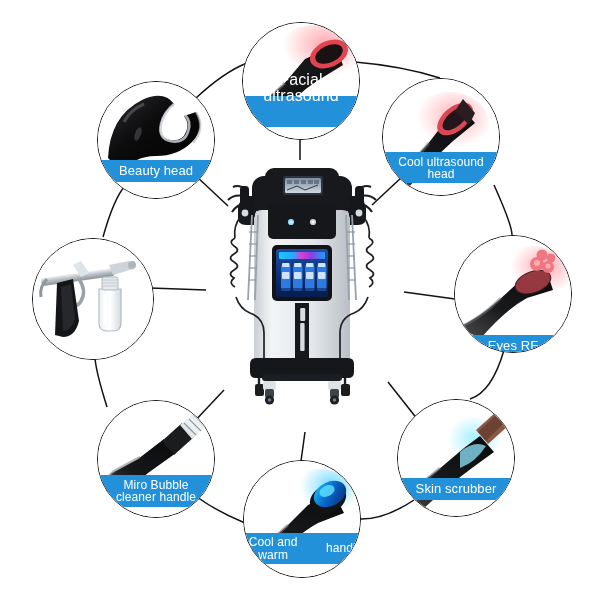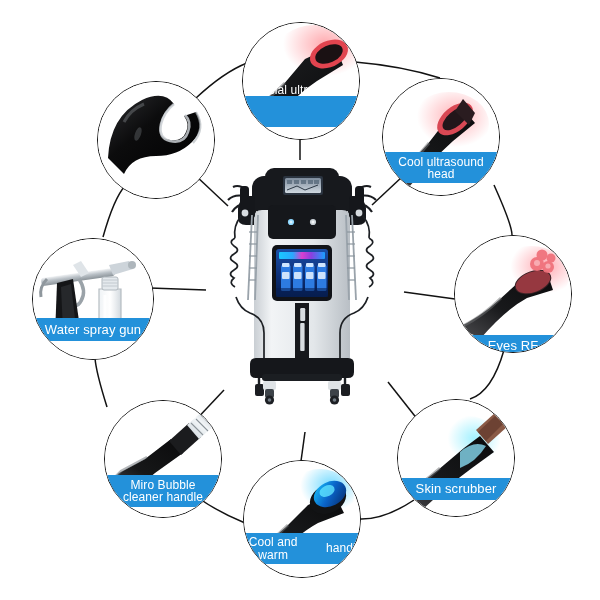--- a/index.html
+++ b/index.html
@@ -219,21 +219,21 @@
           </linearGradient>
         </defs>
         <rect width="116" height="116" fill="#fff"></rect>
         <ellipse cx="72" cy="34" rx="42" ry="32" fill="url(#glowR1)"></ellipse>
         <path d="M6 88 Q22 78 40 62 L62 36 L92 22 L100 42 L74 58 Q52 72 30 100 Z" fill="url(#hA1)"></path>
         <ellipse cx="86" cy="31" rx="20" ry="13" transform="rotate(-24 86 31)" fill="#e2444f"></ellipse>
         <ellipse cx="86" cy="31" rx="14.5" ry="8.6" transform="rotate(-24 86 31)" fill="#1a1113"></ellipse>
         <path d="M12 86 Q26 76 42 60" stroke="#6b6d70" stroke-width="3" fill="none" opacity=".55"></path>
       </svg>
     </div>
-    <div class="band" style="top:63%;height:27%;font-size:12px;flex-direction:column;gap:31px;">
+    <div class="band" style="top:63%;height:27%;font-size:16px;flex-direction:column;gap:31px;">
       <span>Facial ultrasound</span>
       <span>head</span>
     </div>
   </div>
 
   <div class="node" style="left:382px;top:78px;width:116px;height:116px;">
     <div class="photo">
       <svg viewBox="0 0 116 116" width="116" height="116">
         <defs>
           <radialGradient id="glowR2" cx="0.58" cy="0.38" r="0.48">
@@ -353,21 +353,21 @@
         <ellipse cx="83" cy="30" rx="8" ry="5.4" transform="rotate(-26 83 30)" fill="#5fe4ff" opacity=".8"></ellipse>
         <path d="M8 90 Q26 82 44 64" stroke="#6f7174" stroke-width="3" fill="none" opacity=".5"></path>
       </svg>
     </div>
     <div class="band" style="top:62%;height:27%;font-size:12px;flex-direction:row;gap:17px;">
       <span>Cool and warm</span>
       <span>handle</span>
     </div>
   </div>
 
-  <div class="node" style="left:104px;top:400px;width:116px;height:116px;">
+  <div class="node" style="left:97px;top:400px;width:116px;height:116px;">
     <div class="photo">
       <svg viewBox="0 0 116 116" width="116" height="116">
         <defs>
           <linearGradient id="hA6" x1="0" y1="1" x2="1" y2="0">
             <stop offset="0" stop-color="#4a4a4d"></stop>
             <stop offset="0.45" stop-color="#161718"></stop>
             <stop offset="1" stop-color="#0b0b0c"></stop>
           </linearGradient>
           <linearGradient id="tipG6" x1="0" y1="1" x2="1" y2="0">
             <stop offset="0" stop-color="#c9d2d8"></stop>
@@ -426,23 +426,20 @@
         <g stroke="#c2c9cf" stroke-width="1">
           <path d="M69 41 h16"></path>
             <path d="M69 44 h16"></path>
             <path d="M69 47 h16"></path>
         </g>
         <path d="M72 56 v30" stroke="#ffffff" stroke-width="3" opacity=".85"></path>
 
         <path d="M14 40 q-8 8 -6 18" stroke="#8f979d" stroke-width="3" fill="none"></path>
       </svg>
     </div>
-    <div class="band" style="top:66%;height:19%;font-size:13px;">
-      <span>Water spray gun</span>
-    </div>
   </div>
 
   <div class="node" style="left:97px;top:81px;width:116px;height:116px;">
     <div class="photo">
       <svg viewBox="0 0 116 116" width="116" height="116">
         <defs>
           <linearGradient id="glossy8" x1="0" y1="0" x2="1" y2="1">
             <stop offset="0" stop-color="#2c2d30"></stop>
             <stop offset="0.4" stop-color="#0c0c0d"></stop>
             <stop offset="1" stop-color="#000000"></stop>
@@ -451,15 +448,18 @@
         <rect width="116" height="116" fill="#fff"></rect>
         <path d="M10 76 Q12 34 44 18 Q66 8 76 22 Q64 30 62 44 Q60 56 72 58
                  Q84 60 88 50 Q92 42 86 34 L98 30 Q108 46 94 60 Q80 74 58 74
                  Q34 74 26 92 Z" fill="url(#glossy8)"></path>
         <path d="M76 22 Q66 30 63 42 Q60 56 72 59 Q86 62 90 50 Q94 40 87 33" stroke="#c9ced2" stroke-width="2.6" fill="none" opacity=".85"></path>
         <path d="M98 30 Q108 46 95 61" stroke="#b6bcc0" stroke-width="2.2" fill="none" opacity=".7"></path>
         <path d="M26 40 Q32 28 46 22" stroke="#6a6d71" stroke-width="3" fill="none" opacity=".55"></path>
         <ellipse cx="40" cy="52" rx="3" ry="7" transform="rotate(20 40 52)" fill="#5a5d61" opacity=".5"></ellipse>
       </svg>
     </div>
+    <div class="band" style="top:67%;height:19%;font-size:13px;">
+      <span>Beauty head</span>
+    </div>
   </div>
 
 </div>
 
 </body></html>

